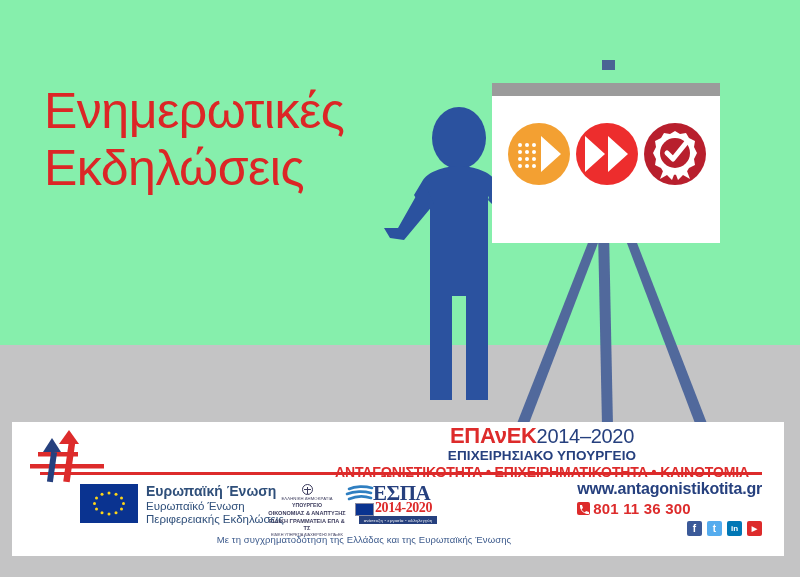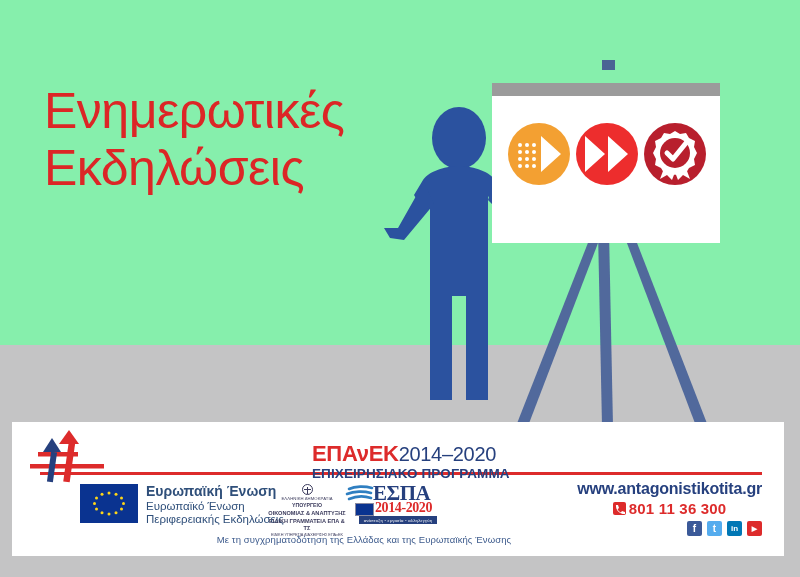--- a/index.html
+++ b/index.html
@@ -63,22 +63,22 @@
     background: #ffffff;
   }
   .banner-rule {
     position: absolute; left: 28px; top: 50px;
     width: 722px; height: 3px; background: #dd2b2b;
   }
   
   .arrows-logo { position: absolute; left: 18px; top: 6px; width: 74px; height: 56px; }
   
   .epanek-block {
-    position: absolute; left: 300px; top: 21px; width: 460px;
-    text-align: left;
+    position: absolute; left: 300px; top: 3px; width: 460px;
+    text-align: center;
   }
   .epanek-line1 { line-height: 1; white-space: nowrap; }
   .epanek-name {
     font-size: 22px; font-weight: bold; color: #dd2b2b; letter-spacing: -0.3px;
   }
   .epanek-years {
     font-size: 20px; font-weight: 400; color: #26407e; letter-spacing: -0.3px;
   }
   .epanek-line2 {
     font-size: 13.5px; font-weight: bold; color: #26407e;
@@ -128,21 +128,21 @@
     display: flex; align-items: center; justify-content: center; letter-spacing: 0.2px;
   }
   .espa-miniflag {
     position: absolute; left: 10px; top: 20px; width: 19px; height: 13px;
     background: #0a3390; border: 1px solid #8a8aa0;
   }
   
   .contact { position: absolute; right: 22px; top: 58px; text-align: right; }
   .site { font-size: 16px; font-weight: bold; color: #26407e; letter-spacing: -0.2px; }
   .phone-row {
-    display: flex; align-items: center; justify-content: center; gap: 3px; margin-top: 2px;
+    display: flex; align-items: center; justify-content: flex-start; gap: 3px; margin-top: 2px;
   }
   .phone-icon { width: 13px; height: 13px; background: #dd2b2b; border-radius: 2px; position: relative; }
   .phone-num { font-size: 15px; font-weight: bold; color: #dd2b2b; letter-spacing: 0.2px; }
   .social-row { display: flex; justify-content: flex-end; gap: 5px; margin-top: 4px; }
   .sicon {
     width: 15px; height: 15px; border-radius: 2px;
     display: flex; align-items: center; justify-content: center;
     color: #fff; font-size: 10px; font-weight: bold;
   }
   
@@ -246,21 +246,22 @@
       <g fill="#dd2b2b">
         <rect x="36" y="14" width="6.5" height="40" transform="rotate(8 39 34)"></rect>
         <polygon points="29,16 39,2 49,16"></polygon>
       </g>
     </svg>
 
     <div class="epanek-block">
       <div class="epanek-line1">
         <span class="epanek-name">ΕΠΑνΕΚ</span><span class="epanek-years">2014–2020</span>
       </div>
-      <div class="epanek-line2">ΕΠΙΧΕΙΡΗΣΙΑΚΟ ΠΡΟΓΡΑΜΜΑ</div>
+      <div class="epanek-line2">ΕΠΙΧΕΙΡΗΣΙΑΚΟ ΥΠΟΥΡΓΕΙΟ</div>
+      <div class="epanek-line3">ΑΝΤΑΓΩΝΙΣΤΙΚΟΤΗΤΑ • ΕΠΙΧΕΙΡΗΜΑΤΙΚΟΤΗΤΑ • ΚΑΙΝΟΤΟΜΙΑ</div>
     </div>
 
     <div class="eu-block">
       <div class="eu-flag">
         <svg width="58" height="39" viewBox="0 0 58 39">
           <g fill="#ffd617">
             <circle cx="29" cy="9" r="1.5"></circle>
             <circle cx="36" cy="10.3" r="1.5"></circle>
             <circle cx="41.5" cy="14" r="1.5"></circle>
             <circle cx="43.5" cy="19.5" r="1.5"></circle>

